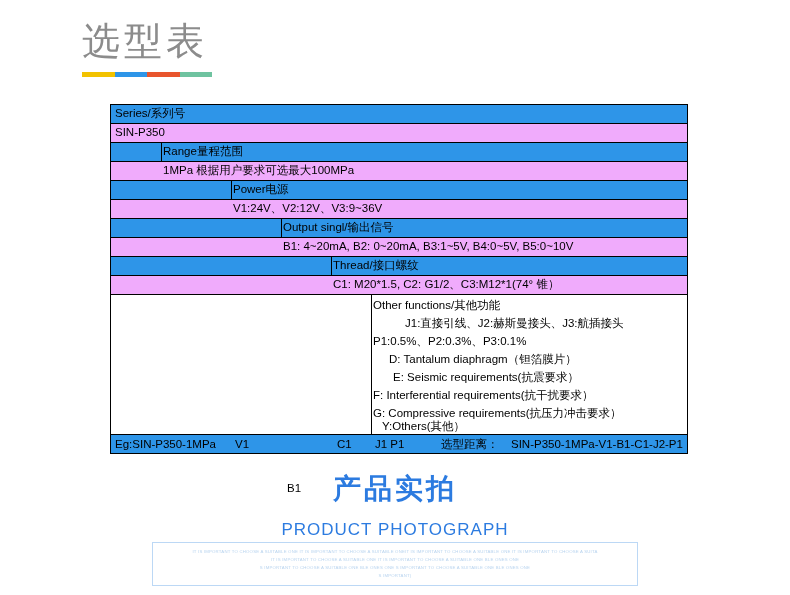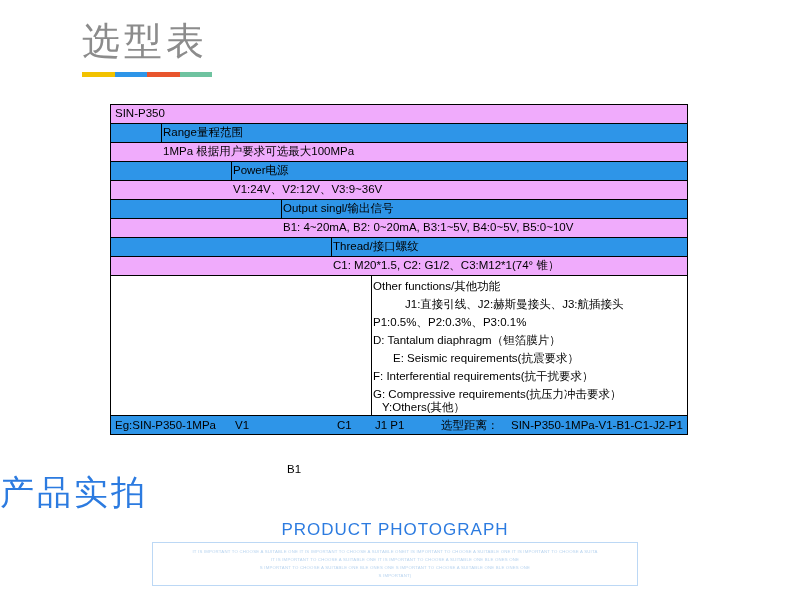--- a/index.html
+++ b/index.html
@@ -105,27 +105,27 @@
     position: absolute;
     top: 0;
     line-height: 18px;
     white-space: nowrap;
   }
 
   
   .photo-title {
     position: absolute;
     width: 100%;
-    text-align: left;
+    text-align: center;
     top: 470px;
-    font-size: 34px;
+    font-size: 28px;
     color: #2c7be0;
     letter-spacing: 3px;
     font-family: "DejaVu Sans", "Liberation Sans", sans-serif;
-    font-weight: normal;
+    font-weight: bold;
   }
   .photo-sub {
     position: absolute;
     width: 100%;
     text-align: center;
     top: 520px;
     font-size: 17px;
     color: #2c7be0;
     letter-spacing: 1px;
   }
@@ -159,20 +159,23 @@
 <div class="page-title">选型表</div>
 <div class="title-underline">
   <span style="background:#f2c200"></span>
   <span style="background:#2e95e8"></span>
   <span style="background:#e8552d"></span>
   <span style="background:#6fc3a0"></span>
 </div>
 
 <div class="table-wrap">
 
+  <div class="row blue">
+    <span class="txt i0">Series/系列号</span>
+  </div>
   <div class="row white">
     <span class="txt i0">SIN-P350</span>
   </div>
 
   <div class="row blue">
     <span class="txt i1">Range量程范围</span>
     <div class="vline" style="left:50px; top:0; height:19px;"></div>
   </div>
   <div class="row white">
     <span class="txt i1">1MPa 根据用户要求可选最大100MPa</span>
@@ -200,21 +203,21 @@
   </div>
   <div class="row white">
     <span class="txt i4">C1: M20*1.5, C2: G1/2、C3:M12*1(74° 锥）</span>
   </div>
 
   <div class="other-block">
     <div class="vline" style="left:260px; top:0; height:140px;"></div>
     <span class="line" style="top:2px;">Other functions/其他功能</span>
     <span class="line" style="top:20px;padding-left:32px;">J1:直接引线、J2:赫斯曼接头、J3:航插接头</span>
     <span class="line" style="top:38px;">P1:0.5%、P2:0.3%、P3:0.1%</span>
-    <span class="line" style="top:56px;">D: Tantalum diaphragm（钽箔膜片）</span>
+    <span class="line" style="top:56px;padding-left:16px;">D: Tantalum diaphragm（钽箔膜片）</span>
     <span class="line" style="top:74px;margin-left:20px;">E: Seismic requirements(抗震要求）</span>
     <span class="line" style="top:92px;">F: Interferential requirements(抗干扰要求）</span>
     <span class="line" style="top:110px;text-align:center;">G: Compressive requirements(抗压力冲击要求）</span>
     <span class="line" style="top:123px;margin-left:9px;">Y:Others(其他）</span>
   </div>
 
   <div class="example-row">
     <span class="cell" style="left:4px;">Eg:SIN-P350-1MPa</span>
     <span class="cell" style="left:124px;">V1</span>
     <span class="cell" style="left:176px;margin-top:44px;">B1</span>

